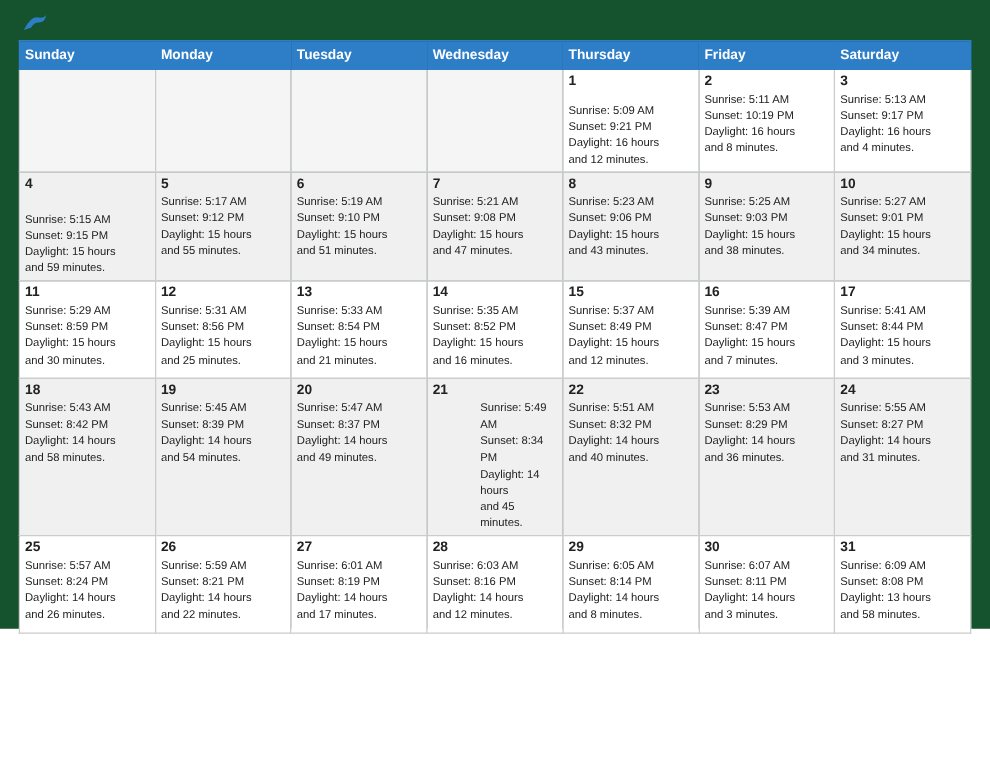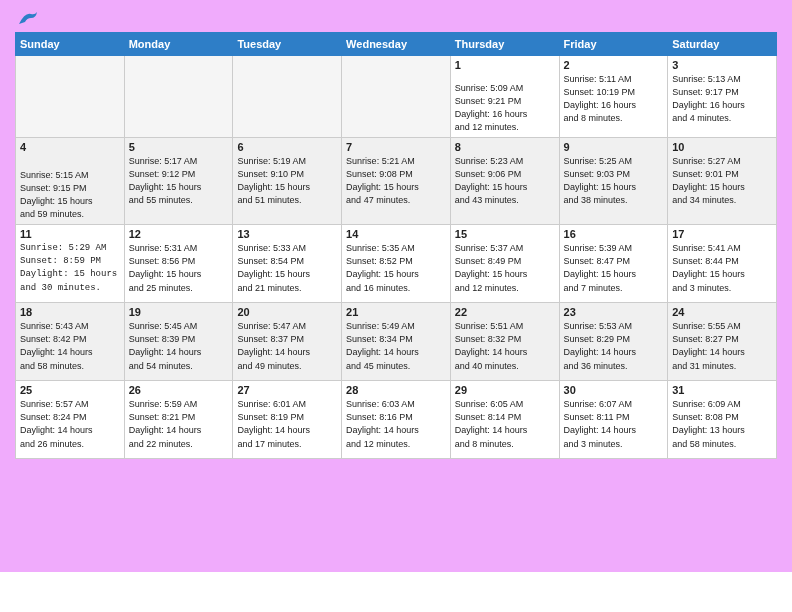--- a/index.html
+++ b/index.html
@@ -5,23 +5,23 @@
     * { margin: 0; padding: 0; box-sizing: border-box; }
     body {
       font-family: Arial, sans-serif;
       background: #fff;
       width: 792px;
       height: 612px;
       overflow: hidden;
     }
     .container {
       width: 792px;
-      height: 572px;
+      height: 503px;
       padding: 10px 15px;
-      background: #f0abfc;
+      background: #14532d;
     }
     .header {
       display: flex;
       justify-content: space-between;
       align-items: flex-start;
       margin-bottom: 8px;
     }
     .logo {
       display: flex;
       flex-direction: column;
@@ -193,21 +193,21 @@
             <span class="day-num">10</span>
             <div class="day-info" style="white-space: pre-line;">Sunrise: 5:27 AM
 Sunset: 9:01 PM
 Daylight: 15 hours
 and 34 minutes.</div>
           </td>
         </tr>
         <tr>
           <td>
             <span class="day-num">11</span>
-            <div class="day-info" style="white-space: pre-line; font-family: Liberation Mono, monospace;">Sunrise: 5:29 AM
+            <div class="day-info" style="white-space: pre-line;">Sunrise: 5:29 AM
 Sunset: 8:59 PM
 Daylight: 15 hours
 and 30 minutes.</div>
           </td>
           <td>
             <span class="day-num">12</span>
             <div class="day-info" style="white-space: pre-line;">Sunrise: 5:31 AM
 Sunset: 8:56 PM
 Daylight: 15 hours
 and 25 minutes.</div>
@@ -265,21 +265,21 @@
           </td>
           <td style="background: rgb(240, 240, 240);">
             <span class="day-num">20</span>
             <div class="day-info" style="white-space: pre-line;">Sunrise: 5:47 AM
 Sunset: 8:37 PM
 Daylight: 14 hours
 and 49 minutes.</div>
           </td>
           <td style="background: rgb(240, 240, 240);">
             <span class="day-num">21</span>
-            <div class="day-info" style="white-space: pre-line;">Sunrise: 5:49 AM
+            <div class="day-info" style="white-space: pre-line; margin-left: 38px;">Sunrise: 5:49 AM
 Sunset: 8:34 PM
 Daylight: 14 hours
 and 45 minutes.</div>
           </td>
           <td style="background: rgb(240, 240, 240);">
             <span class="day-num">22</span>
             <div class="day-info" style="white-space: pre-line;">Sunrise: 5:51 AM
 Sunset: 8:32 PM
 Daylight: 14 hours
 and 40 minutes.</div>

